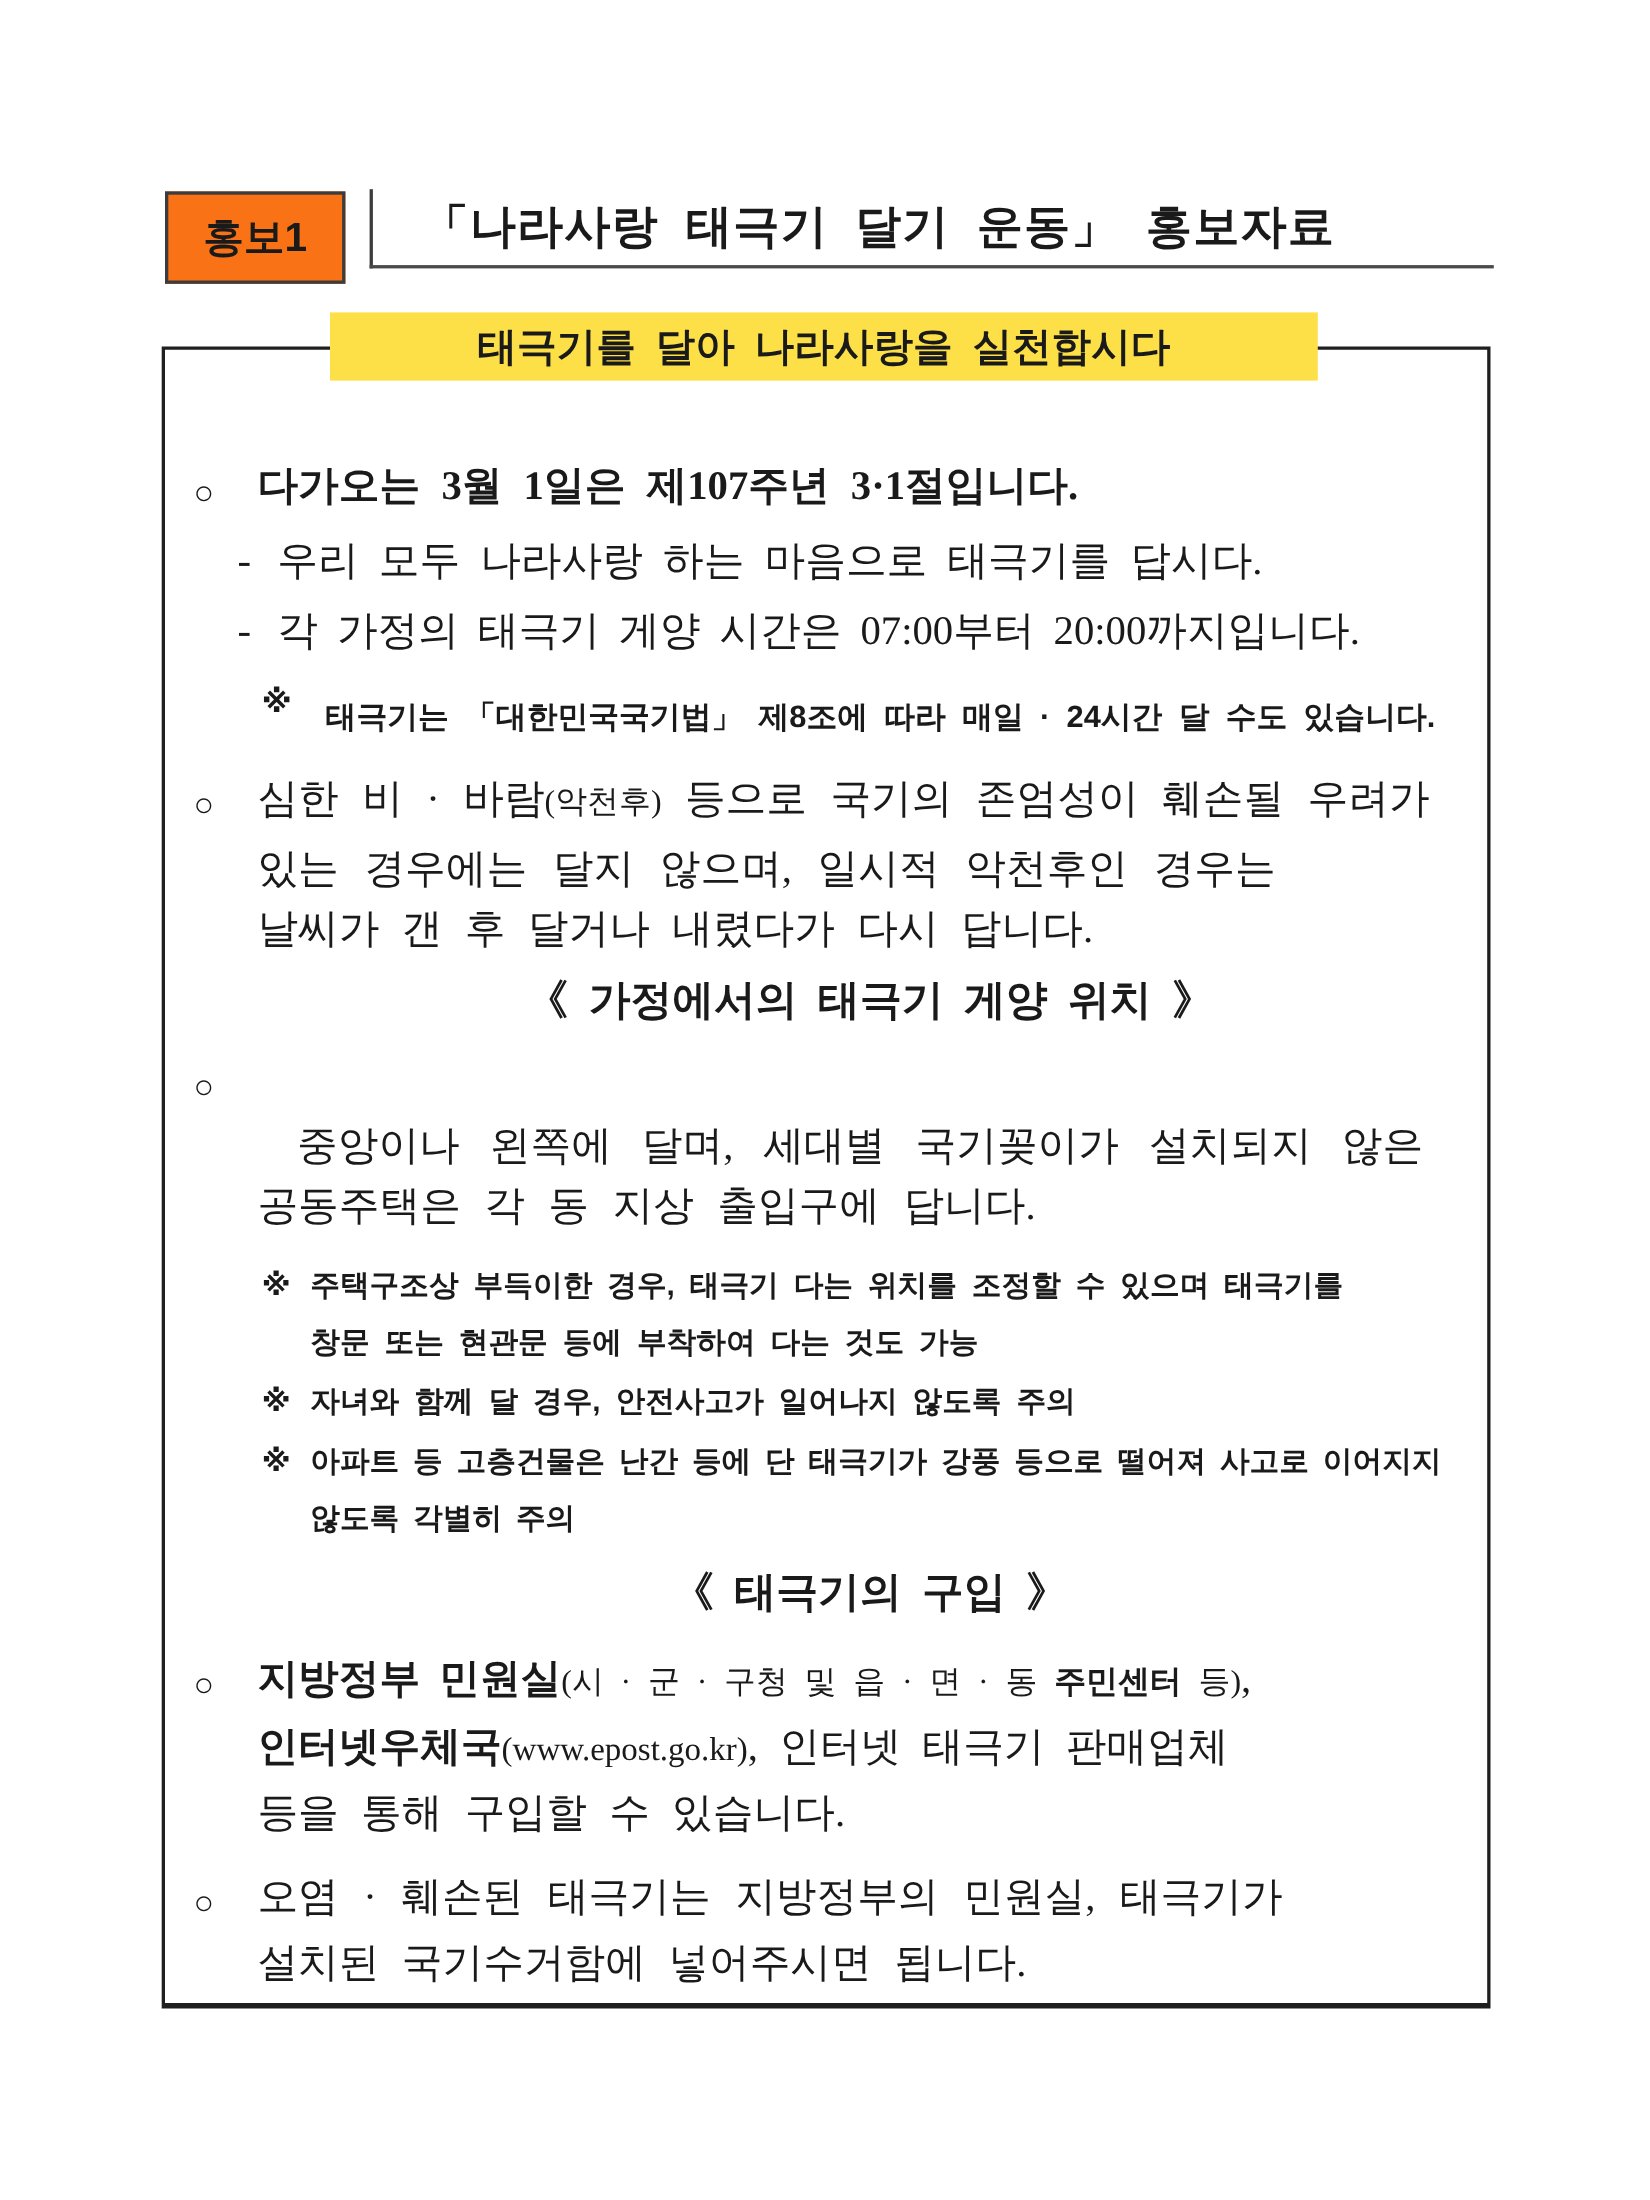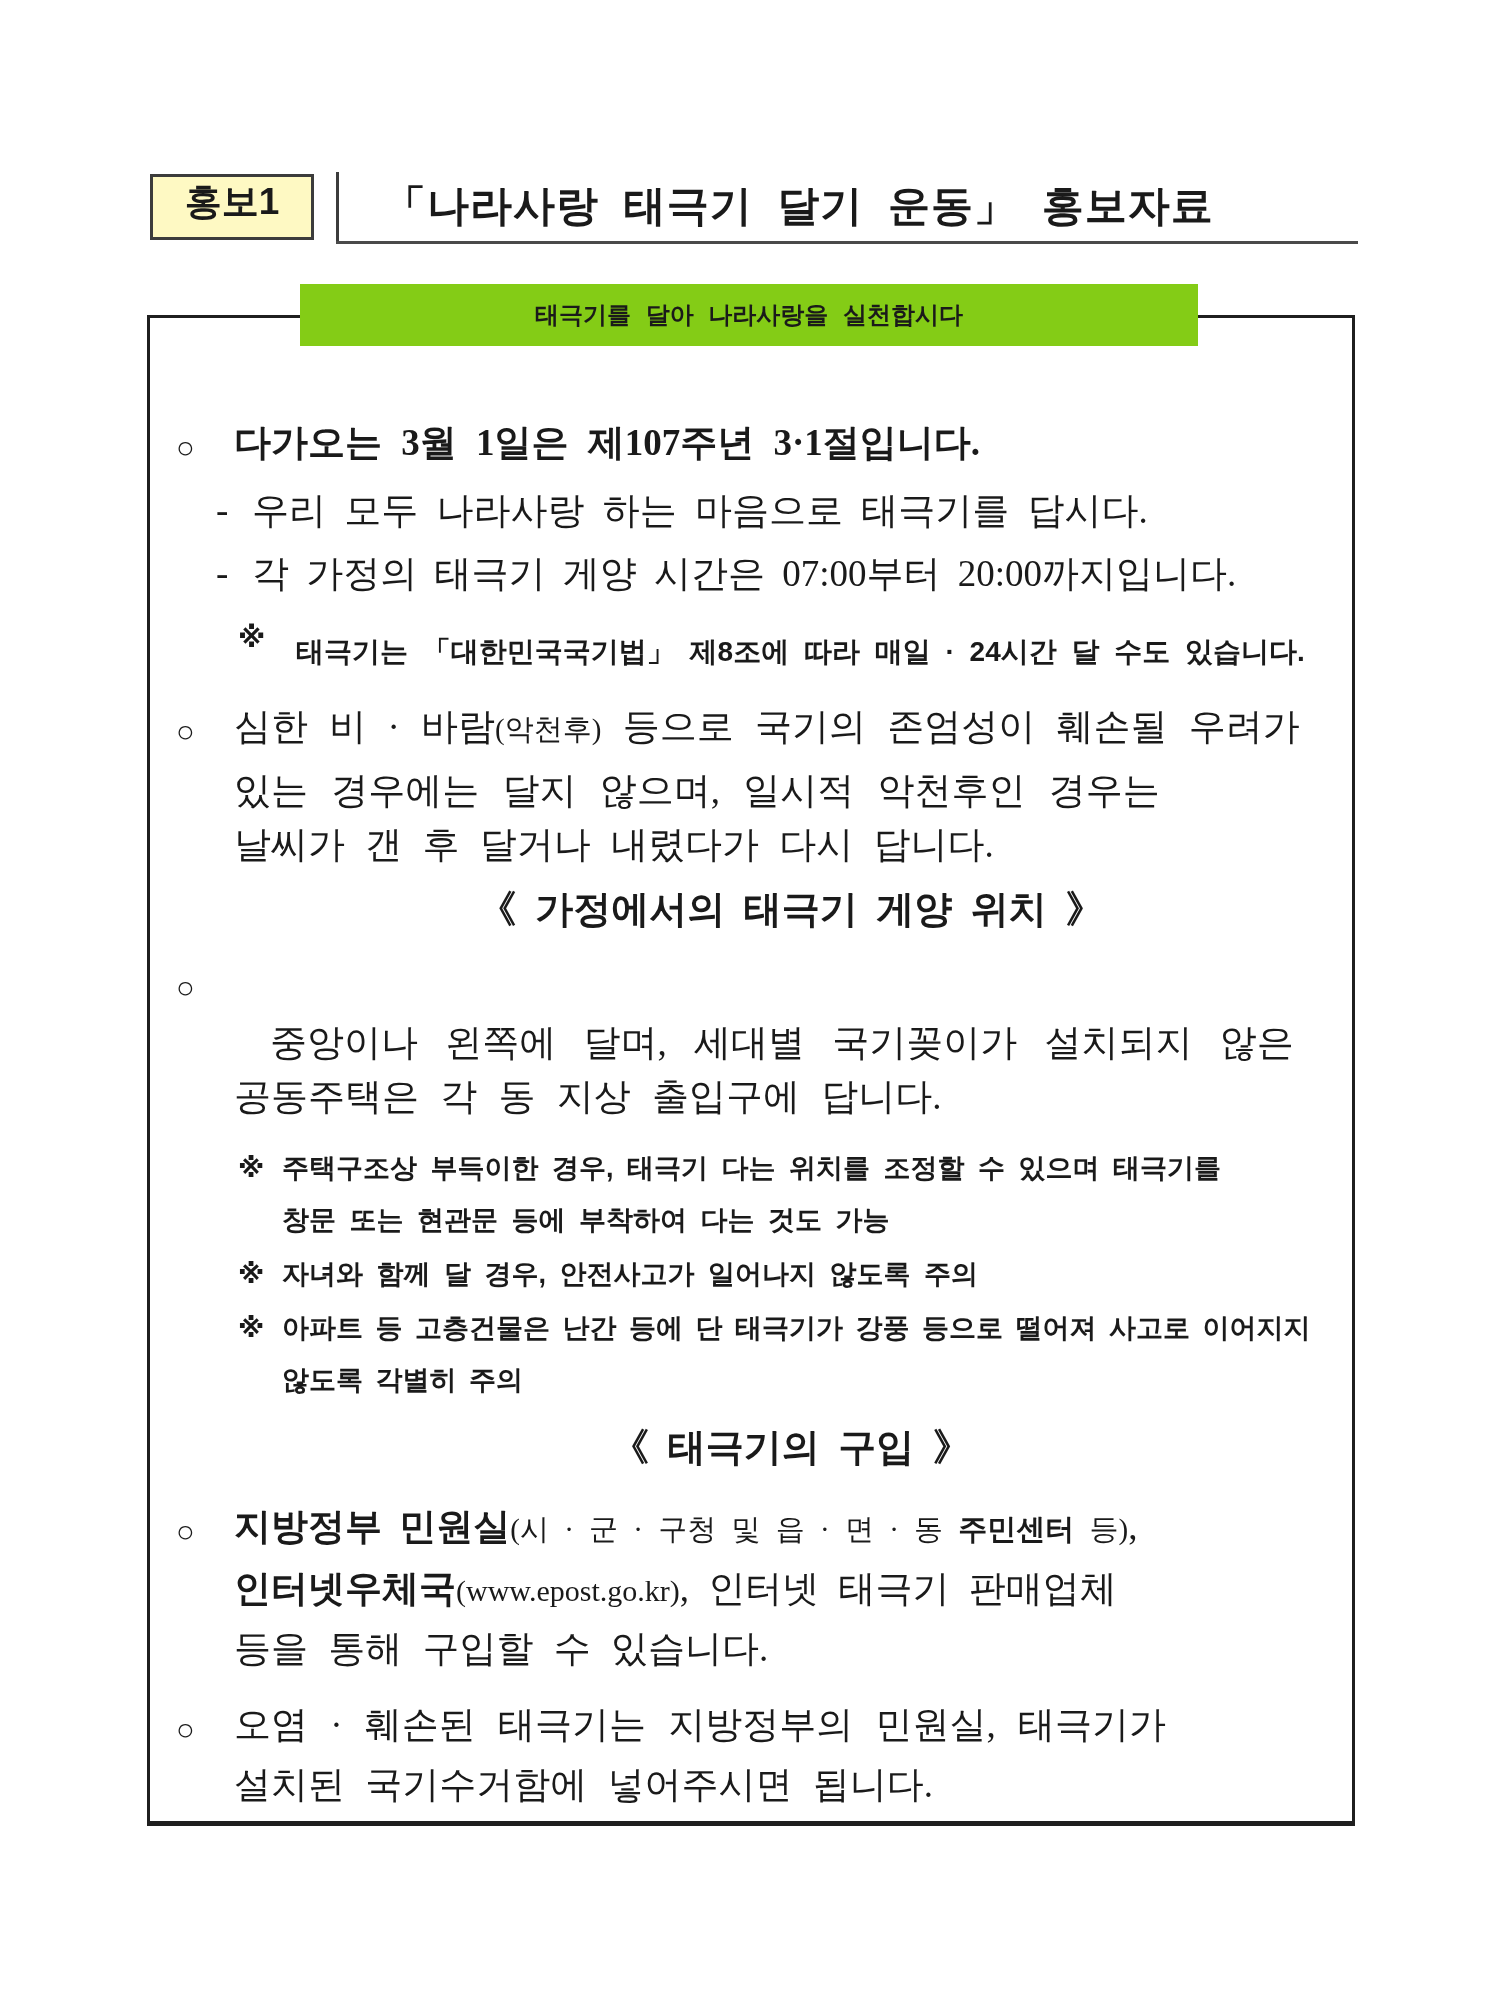--- a/index.html
+++ b/index.html
@@ -6,41 +6,41 @@
   .page{
     position:relative;width:1500px;height:2000px;background:#ffffff;overflow:hidden;
     color:#1a1a1a;
   }
   .sans{font-family:"Liberation Sans","DejaVu Sans",sans-serif;}
   .serif{font-family:"Liberation Serif","DejaVu Serif",serif;}
   .line{position:absolute;white-space:pre;color:#1a1a1a;}
 
   
   .tag-box{
-    position:absolute;left:150px;top:174px;width:164px;height:66px;
-    background:#fef9c3;border:3px solid #3c3c3c;box-sizing:border-box;
-    display:flex;align-items:flex-start;justify-content:center;
+    position:absolute;left:150px;top:174px;width:164px;height:84px;
+    background:#f97316;border:3px solid #3c3c3c;box-sizing:border-box;
+    display:flex;align-items:center;justify-content:center;
     font-weight:bold;font-size:37px;
   }
   .v-divider{position:absolute;left:336px;top:172px;width:3px;height:72px;background:#3c3c3c;}
   .doc-title{
     position:absolute;left:384px;top:178px;font-weight:bold;font-size:42px;
     word-spacing:12px;letter-spacing:1px;
   }
   .title-underline{position:absolute;left:336px;top:241px;width:1022px;height:3px;background:#4a4a4a;}
 
   
   .main-box{
     position:absolute;left:147px;top:315px;width:1208px;height:1511px;box-sizing:border-box;
     border:3px solid #1f1f1f;border-bottom-width:5px;background:transparent;
   }
   .banner{
-    position:absolute;left:300px;top:284px;width:898px;height:62px;background:#84cc16;
+    position:absolute;left:300px;top:284px;width:898px;height:62px;background:#fde047;
     display:flex;align-items:center;justify-content:center;
-    font-weight:bold;font-size:24px;word-spacing:8px;z-index:2;
+    font-weight:bold;font-size:36px;word-spacing:8px;z-index:2;
   }
 
   
   .body37{font-size:37px;line-height:46px;}
   .bold{font-weight:bold;}
   .paren{font-size:29px;}
   .paren30{font-size:30px;}
   .note{font-family:"Liberation Sans","DejaVu Sans",sans-serif;font-weight:bold;font-size:27px;line-height:40px;}
   .note28{font-size:28px;}
   .marker{font-size:31px;line-height:40px;}

